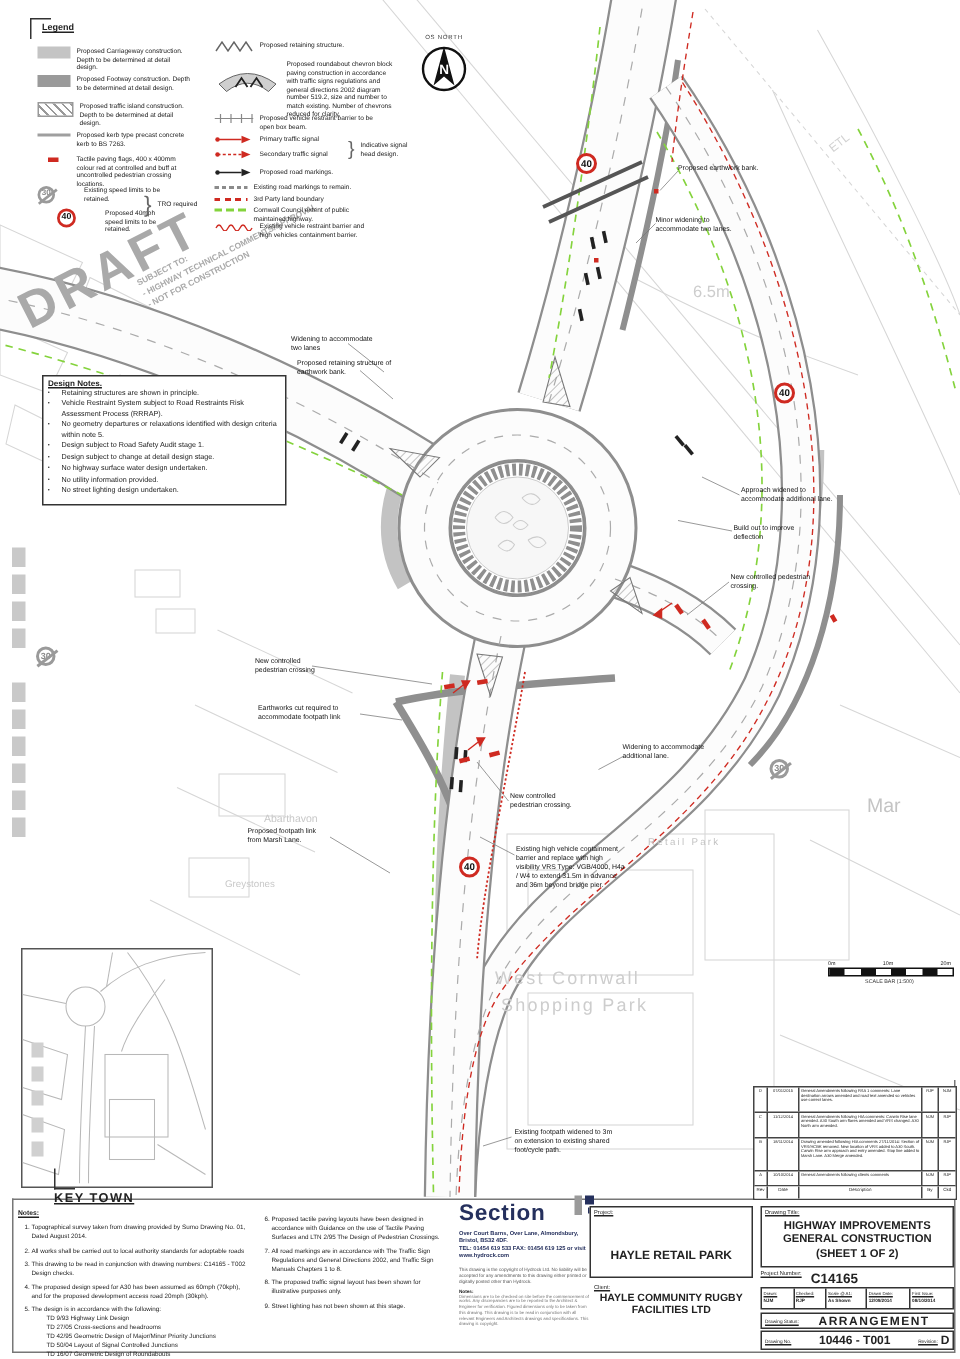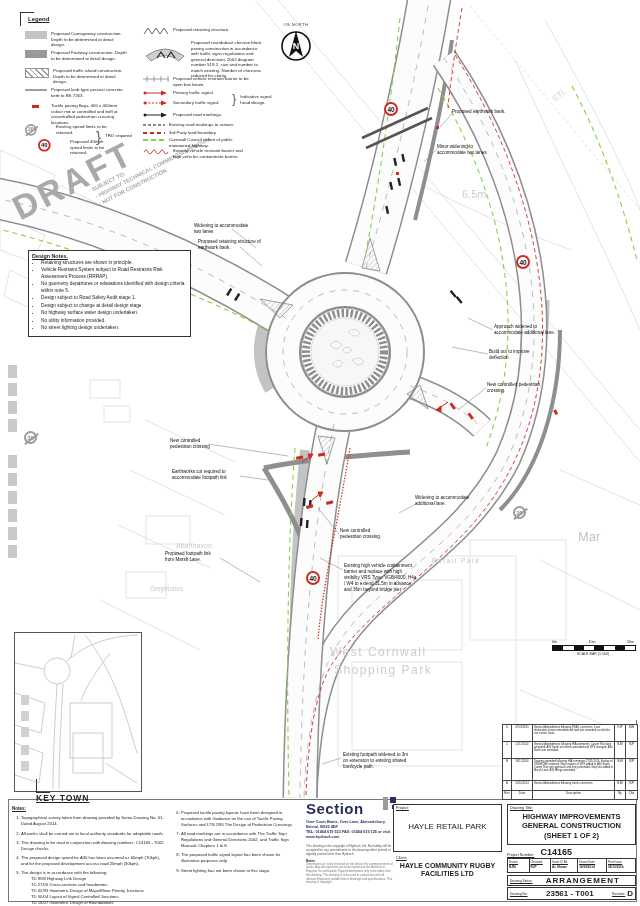--- a/index.html
+++ b/index.html
@@ -73,21 +73,21 @@
   .rrow:last-child{border-bottom:none}
   .rc{border-right:0.6px solid #444;padding:0.5px 1px;box-sizing:border-box;overflow:hidden}
   .rc:last-child{border-right:none}
   .c-rev{width:9px;text-align:center}.c-date{width:21px;text-align:center}
   .c-desc{width:82px}.c-by{width:11px;text-align:center}.c-ckd{width:11px;text-align:center}
   .rhead{font-size:3px;background:#fff}
   
   .tb{position:absolute;background:#fff;z-index:20;box-sizing:border-box}
   .tb-lab{font-size:3.8px;text-decoration:underline;color:#222}
   .bx{border:1.2px solid #333}
-  #tb-project .val{font-size:8px;font-weight:normal;text-align:center;margin-top:12px}
+  #tb-project .val{font-size:8px;font-weight:bold;text-align:center;margin-top:22px}
   #tb-client-val{font-size:7px;font-weight:bold;text-align:center;line-height:1.2}
   #tb-title .val{font-size:7.5px;font-weight:bold;text-align:center;line-height:1.25;margin-top:2px}
   .meta{display:flex}
   .meta .mc{flex:1;border-right:0.6px solid #333;padding:0.5px 1px;overflow:hidden}
   .meta .mc:last-child{border-right:none}
   .meta .ml{font-size:2.9px;text-decoration:underline}
   .meta .mv{font-size:3.1px;font-weight:bold;margin-top:1px}
   .infost{display:flex;align-items:center;padding:0 2px}
   .infost .tb-lab{flex:0 0 auto}
   .infost .big{flex:1;text-align:center;font-size:8px;font-weight:bold;letter-spacing:1px}
@@ -619,21 +619,21 @@
   <div>FACILITIES LTD</div>
 </div>
 <div id="tb-title" class="tb bx" style="left:507px;top:804px;width:129px;height:41px;padding:1px 2px">
   <div class="tb-lab">Drawing Title:</div>
   <div class="val">
     <div>HIGHWAY IMPROVEMENTS</div>
     <div>GENERAL CONSTRUCTION</div>
     <div>(SHEET 1 OF 2)</div>
   </div>
 </div>
-<div class="tb" style="left:507px;top:847px;width:129px;display:flex;align-items:flex-end;gap:6px">
+<div class="tb" style="left:507px;top:847px;width:129px;display:flex;align-items:flex-start;gap:6px">
   <span class="tb-lab">Project Number:</span>
   <span style="font-size:9px;font-weight:bold">C14165</span>
 </div>
 <div class="tb bx meta" style="left:507px;top:858px;width:129px;height:15px">
   <div class="mc">
       <div class="ml">Drawn:</div>
       <div class="mv">NJM</div>
     </div>
   <div class="mc">
       <div class="ml">Checked:</div>
@@ -651,16 +651,16 @@
       <div class="ml">First Issue:</div>
       <div class="mv">08/10/2014</div>
     </div>
 </div>
 <div class="tb bx infost" style="left:507px;top:875px;width:129px;height:11px">
   <span class="tb-lab" style="font-size:3.2px">Drawing Status:</span>
   <span class="big">ARRANGEMENT</span>
 </div>
 <div class="tb bx infost" style="left:507px;top:887px;width:129px;height:13px">
   <span class="tb-lab" style="font-size:3.2px">Drawing No.</span>
-  <span class="big" style="letter-spacing:0">23561 - T001</span>
+  <span class="big" style="letter-spacing:0">10446 - T001</span>
   <span class="tb-lab" style="font-size:3.2px">Revision:</span>
   <span style="font-size:8px;font-weight:bold;margin-left:2px">D</span>
 </div>
 
 </body></html>

